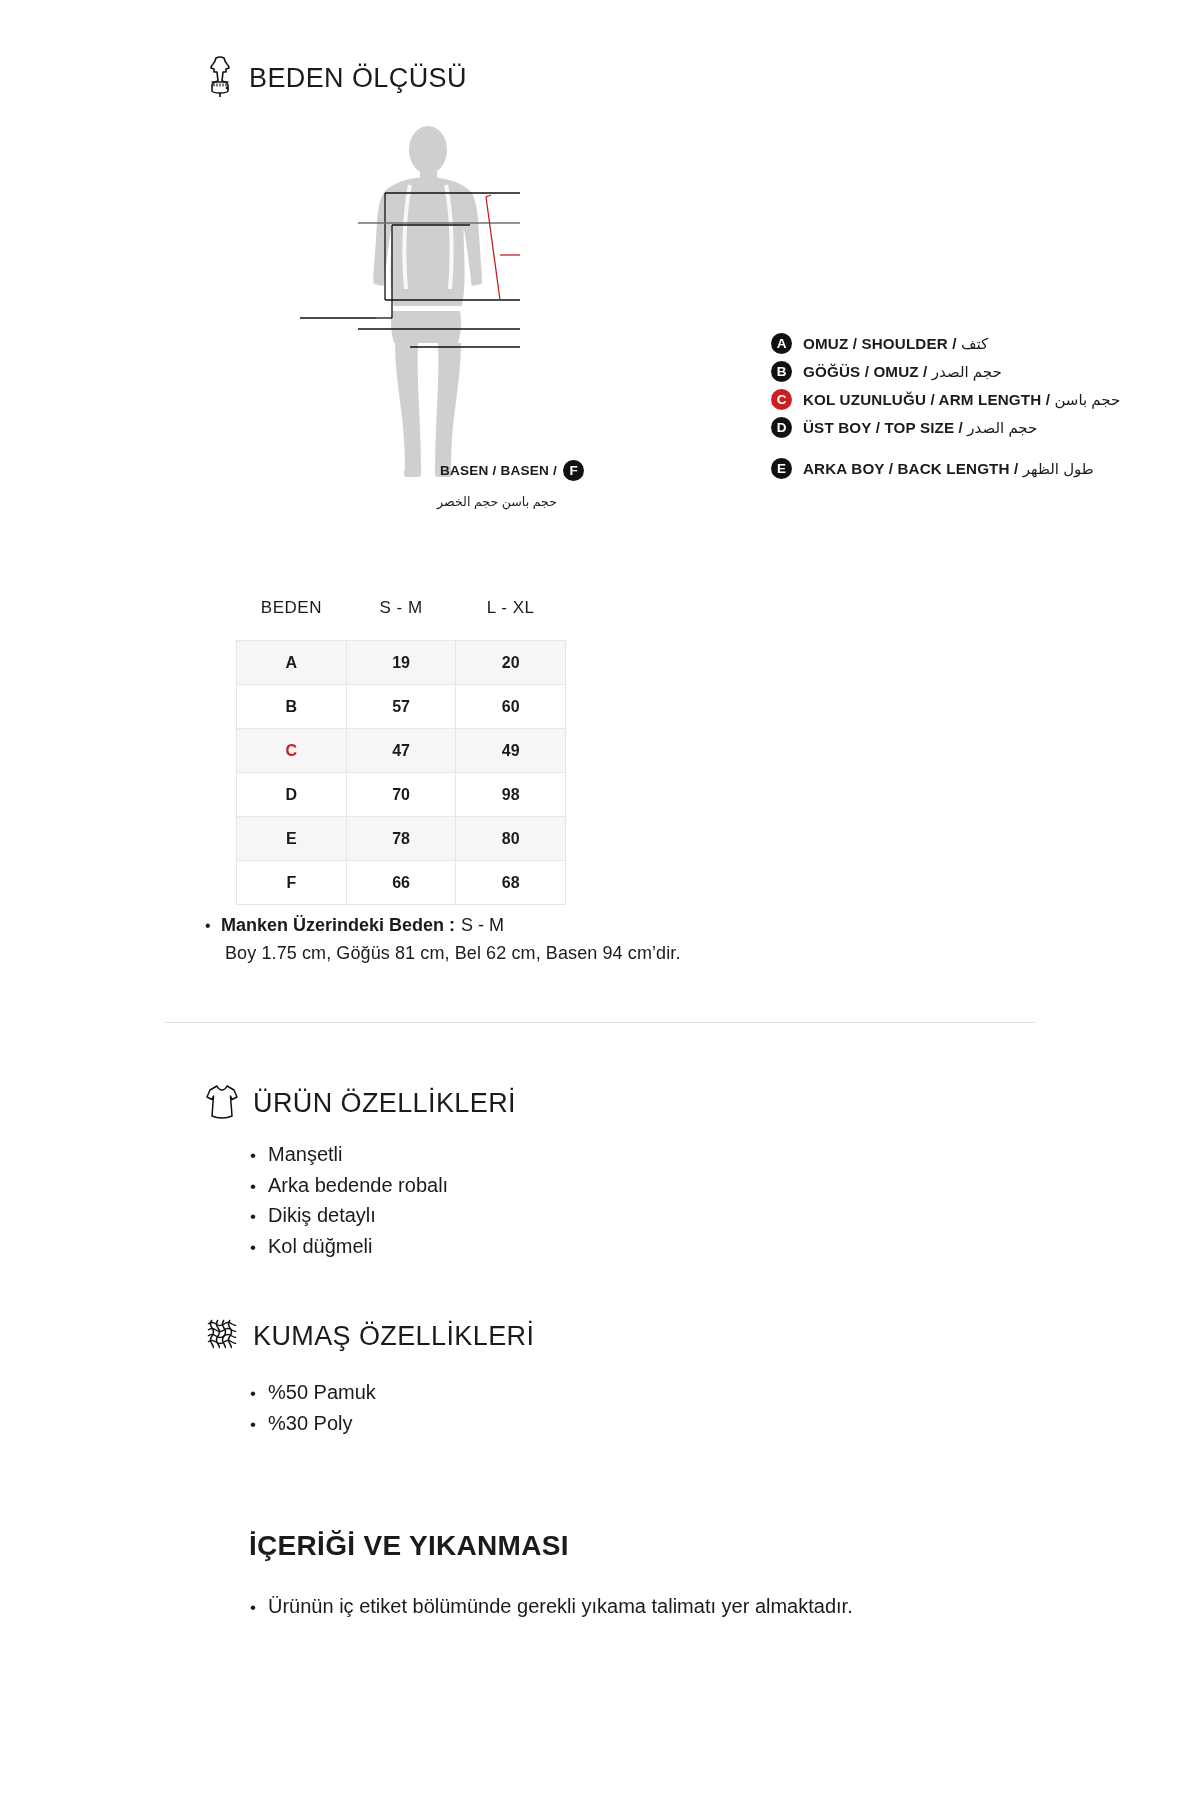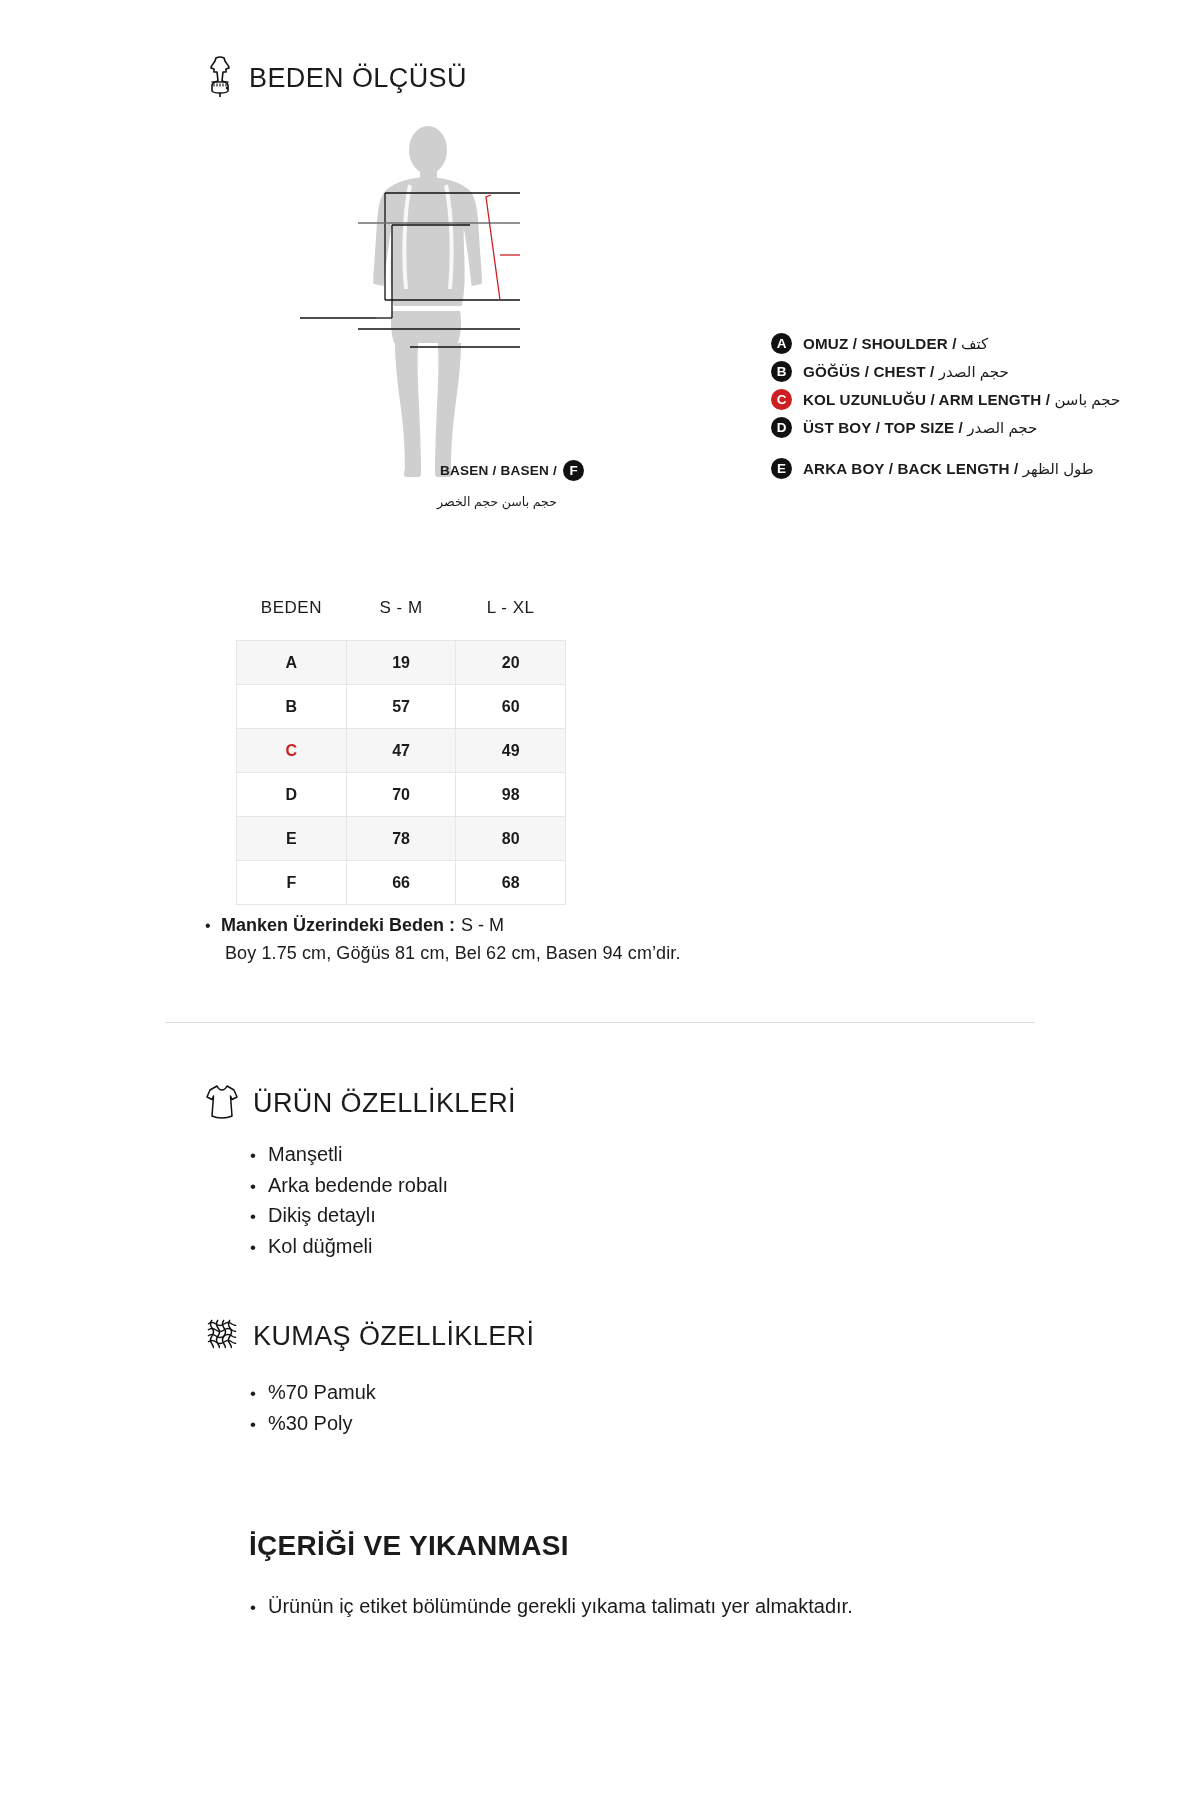--- a/index.html
+++ b/index.html
@@ -185,21 +185,21 @@
       </g>
     </svg>
 
     <div class="legend">
       <div class="leg-row">
         <span class="badge">A</span>
         <span class="leg-text"><span>OMUZ / SHOULDER / </span><span class="leg-ar">كتف</span></span>
       </div>
       <div class="leg-row">
         <span class="badge">B</span>
-        <span class="leg-text"><span>GÖĞÜS / CHEST / </span><span class="leg-ar">حجم الصدر</span></span>
+        <span class="leg-text"><span>GÖĞÜS / OMUZ / </span><span class="leg-ar">حجم الصدر</span></span>
       </div>
       <div class="leg-row">
         <span class="badge red">C</span>
         <span class="leg-text"><span>KOL UZUNLUĞU / ARM LENGTH / </span><span class="leg-ar">حجم باسن</span></span>
       </div>
       <div class="leg-row">
         <span class="badge">D</span>
         <span class="leg-text"><span>ÜST BOY / TOP SIZE / </span><span class="leg-ar">حجم الصدر</span></span>
       </div>
       <div class="leg-row" style="margin-top:14px">
@@ -311,21 +311,21 @@
         <path d="M13 3 q-3 4 0 8 q3 4 0 8 q-3 4 0 8 q2 3 1 4"></path>
         <path d="M19 3 q-3 4 0 8 q3 4 0 8 q-3 4 0 8 q2 3 1 4"></path>
         <path d="M25 3 q-3 4 0 8 q3 4 0 8 q-3 4 0 8 q2 3 1 4"></path>
       </svg>
     </span>
     <span class="title">KUMAŞ ÖZELLİKLERİ</span>
   </div>
   <div class="fab-list">
     <div class="bul">
         <span class="dot">•</span>
-        <span>%70  Pamuk</span>
+        <span>%50  Pamuk</span>
       </div>
     <div class="bul">
         <span class="dot">•</span>
         <span>%30  Poly</span>
       </div>
   </div>
 
   <div class="wash-head sec-head">
     <span class="title">İÇERİĞİ VE YIKANMASI</span>
   </div>

